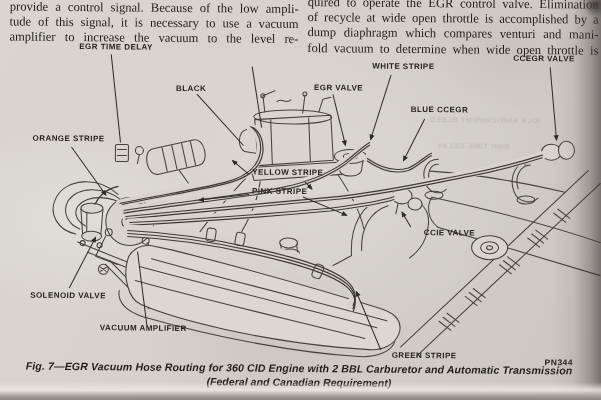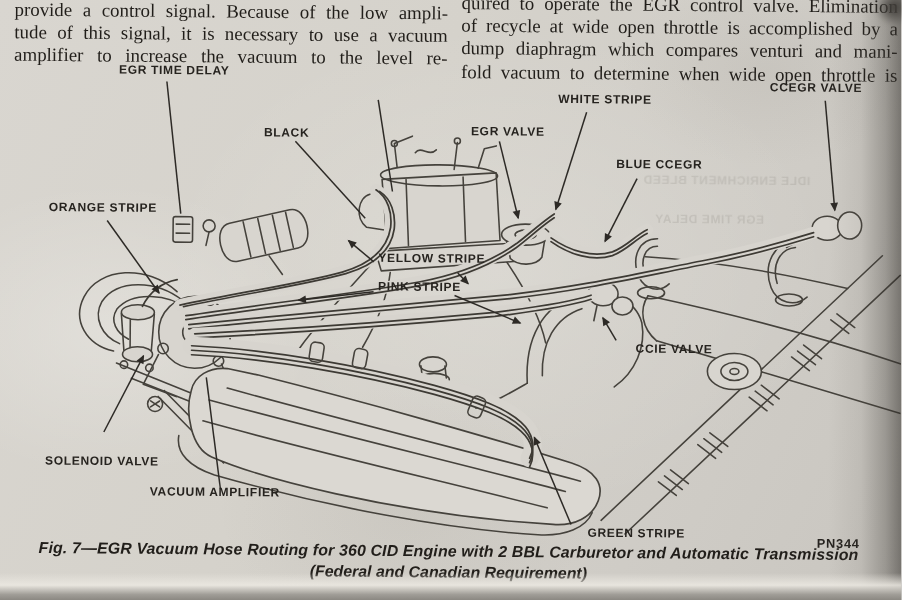--- a/index.html
+++ b/index.html
@@ -250,21 +250,21 @@
   <div class="lbl" style="left:78px;top:44px;">EGR TIME DELAY</div>
   <div class="lbl" style="left:175px;top:85px;">BLACK</div>
   <div class="lbl" style="left:313px;top:83px;text-align:center;">EGR VALVE</div>
   <div class="lbl" style="left:371px;top:61px;">WHITE STRIPE</div>
   <div class="lbl" style="left:512px;top:52px;">CCEGR VALVE</div>
   <div class="lbl" style="left:410px;top:104px;">BLUE CCEGR</div>
   <div class="lbl" style="left:32px;top:136px;">ORANGE STRIPE</div>
   <div class="lbl" style="left:252px;top:168px;">YELLOW STRIPE</div>
   <div class="lbl" style="left:252px;top:187px;text-align:center;">PINK STRIPE</div>
   <div class="lbl" style="left:384px;top:227px;margin-left:40px;">CCIE VALVE</div>
-  <div class="lbl" style="left:31px;top:305px;">SOLENOID VALVE</div>
+  <div class="lbl" style="left:31px;top:293px;">SOLENOID VALVE</div>
   <div class="lbl" style="left:101px;top:325px;">VACUUM AMPLIFIER</div>
   <div class="lbl" style="left:381px;top:350px;margin-left:12px;">GREEN STRIPE</div>
 
   <div id="pn">PN344</div>
 
   <div id="cap1" class="cap">Fig. 7—EGR Vacuum Hose Routing for 360 CID Engine with 2 BBL Carburetor and Automatic Transmission</div>
   <div id="cap2" class="cap">(Federal and Canadian Requirement)</div>
 
 </div>
 

